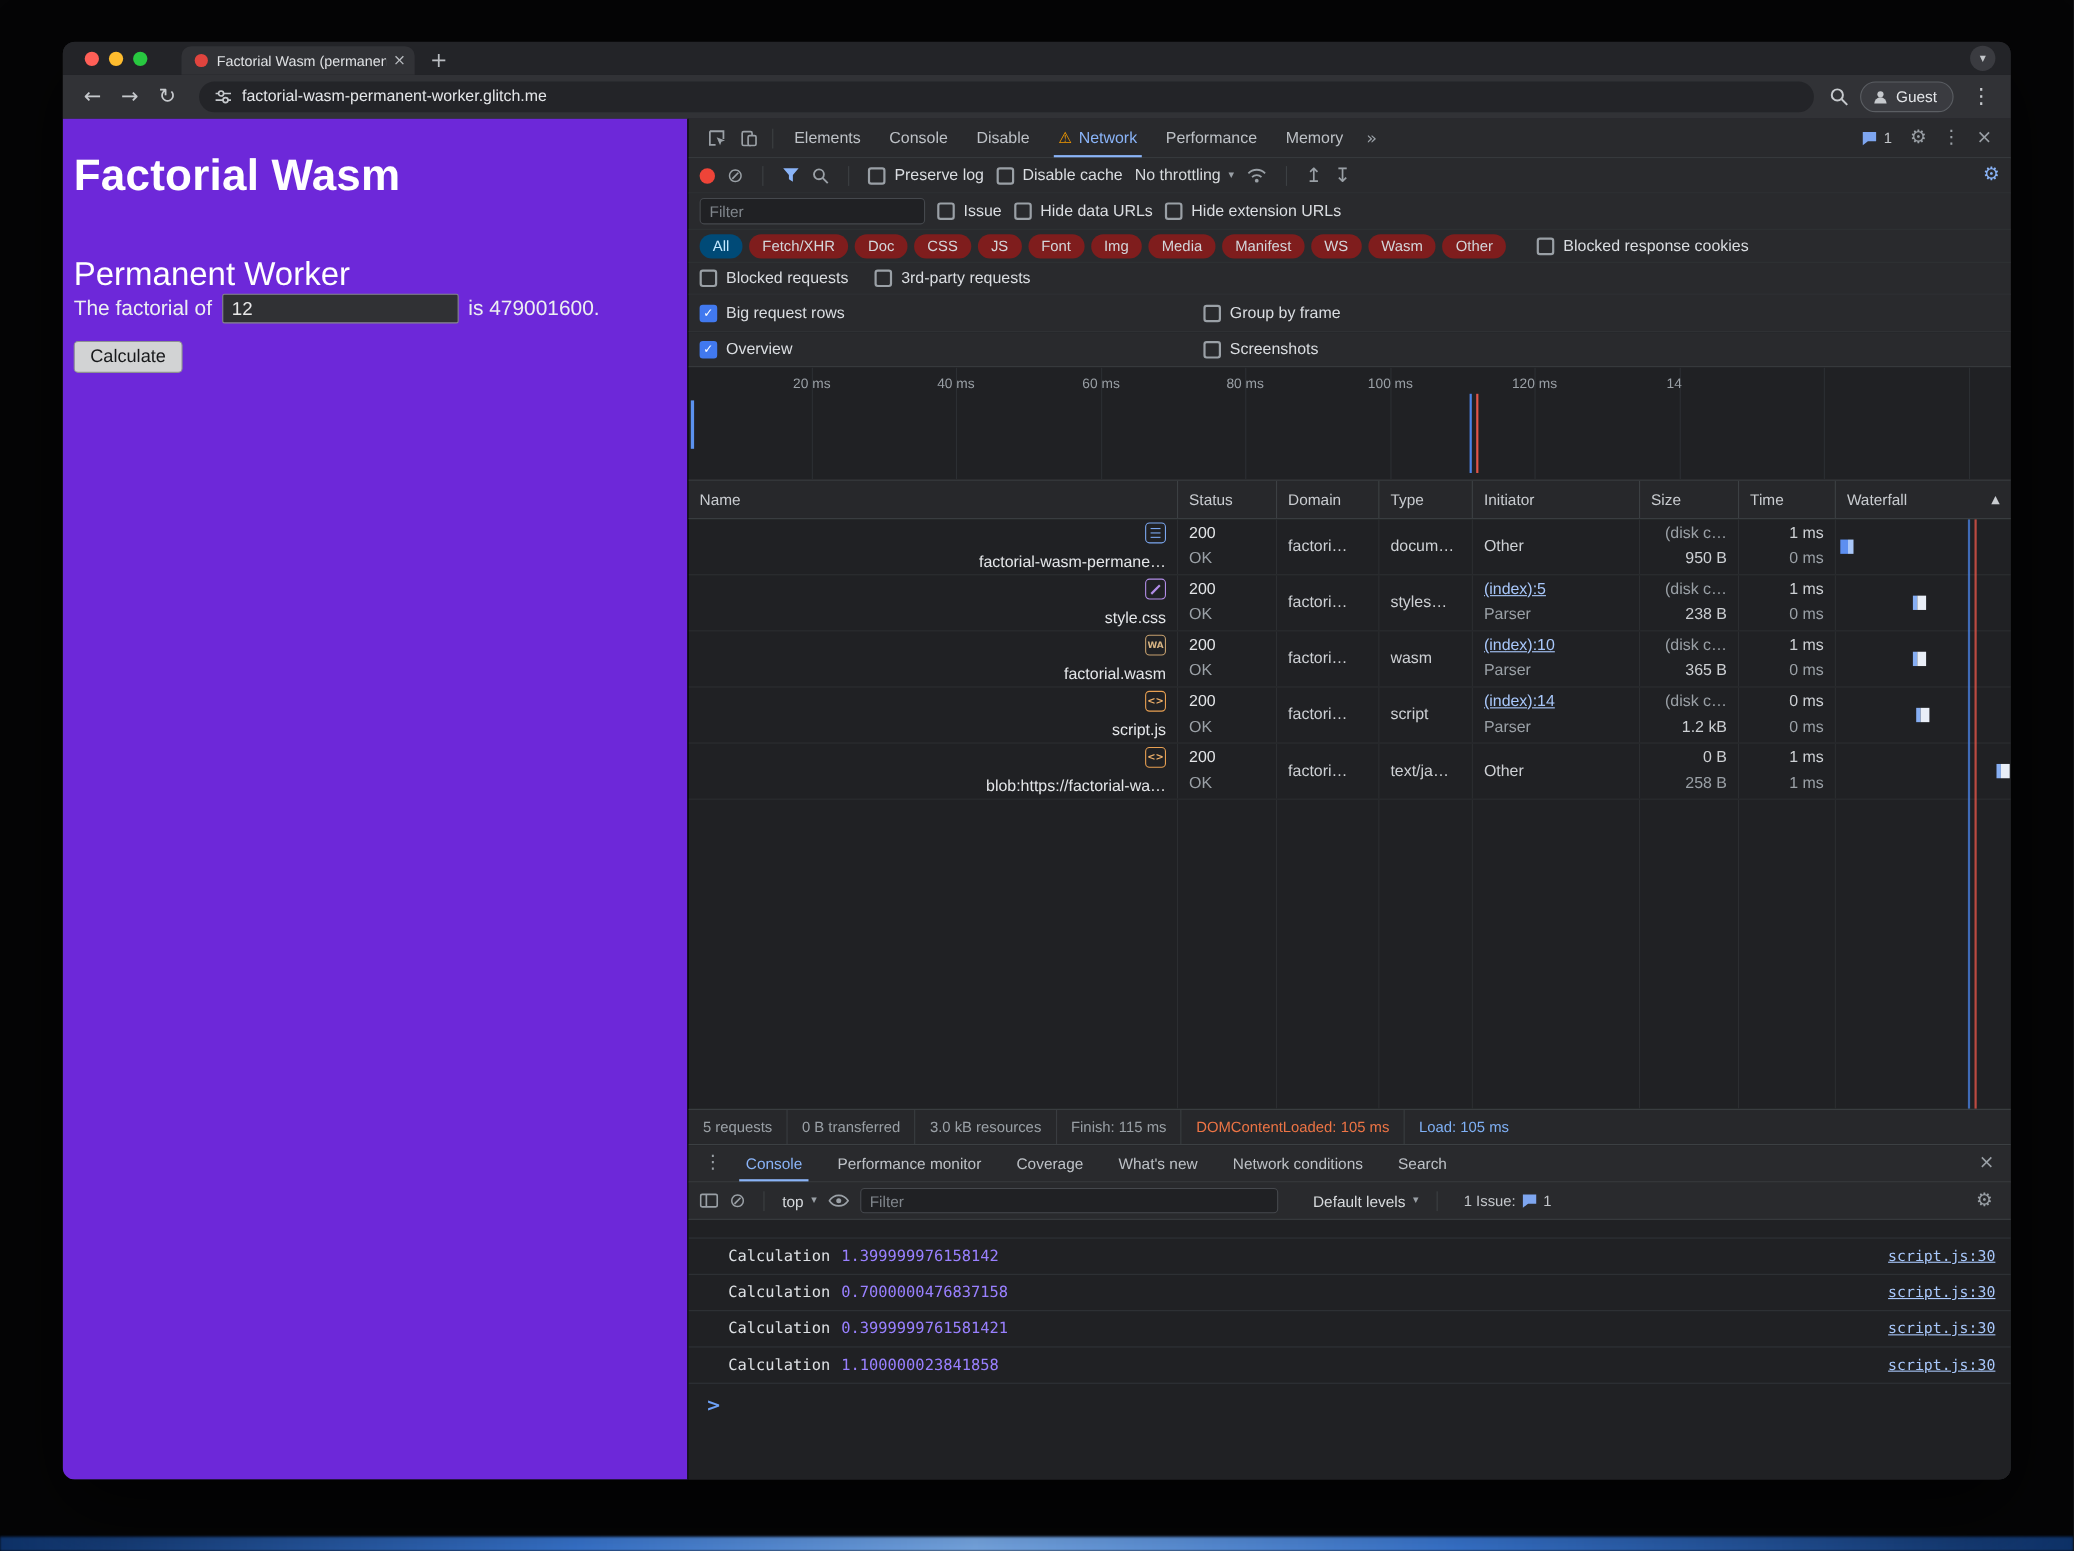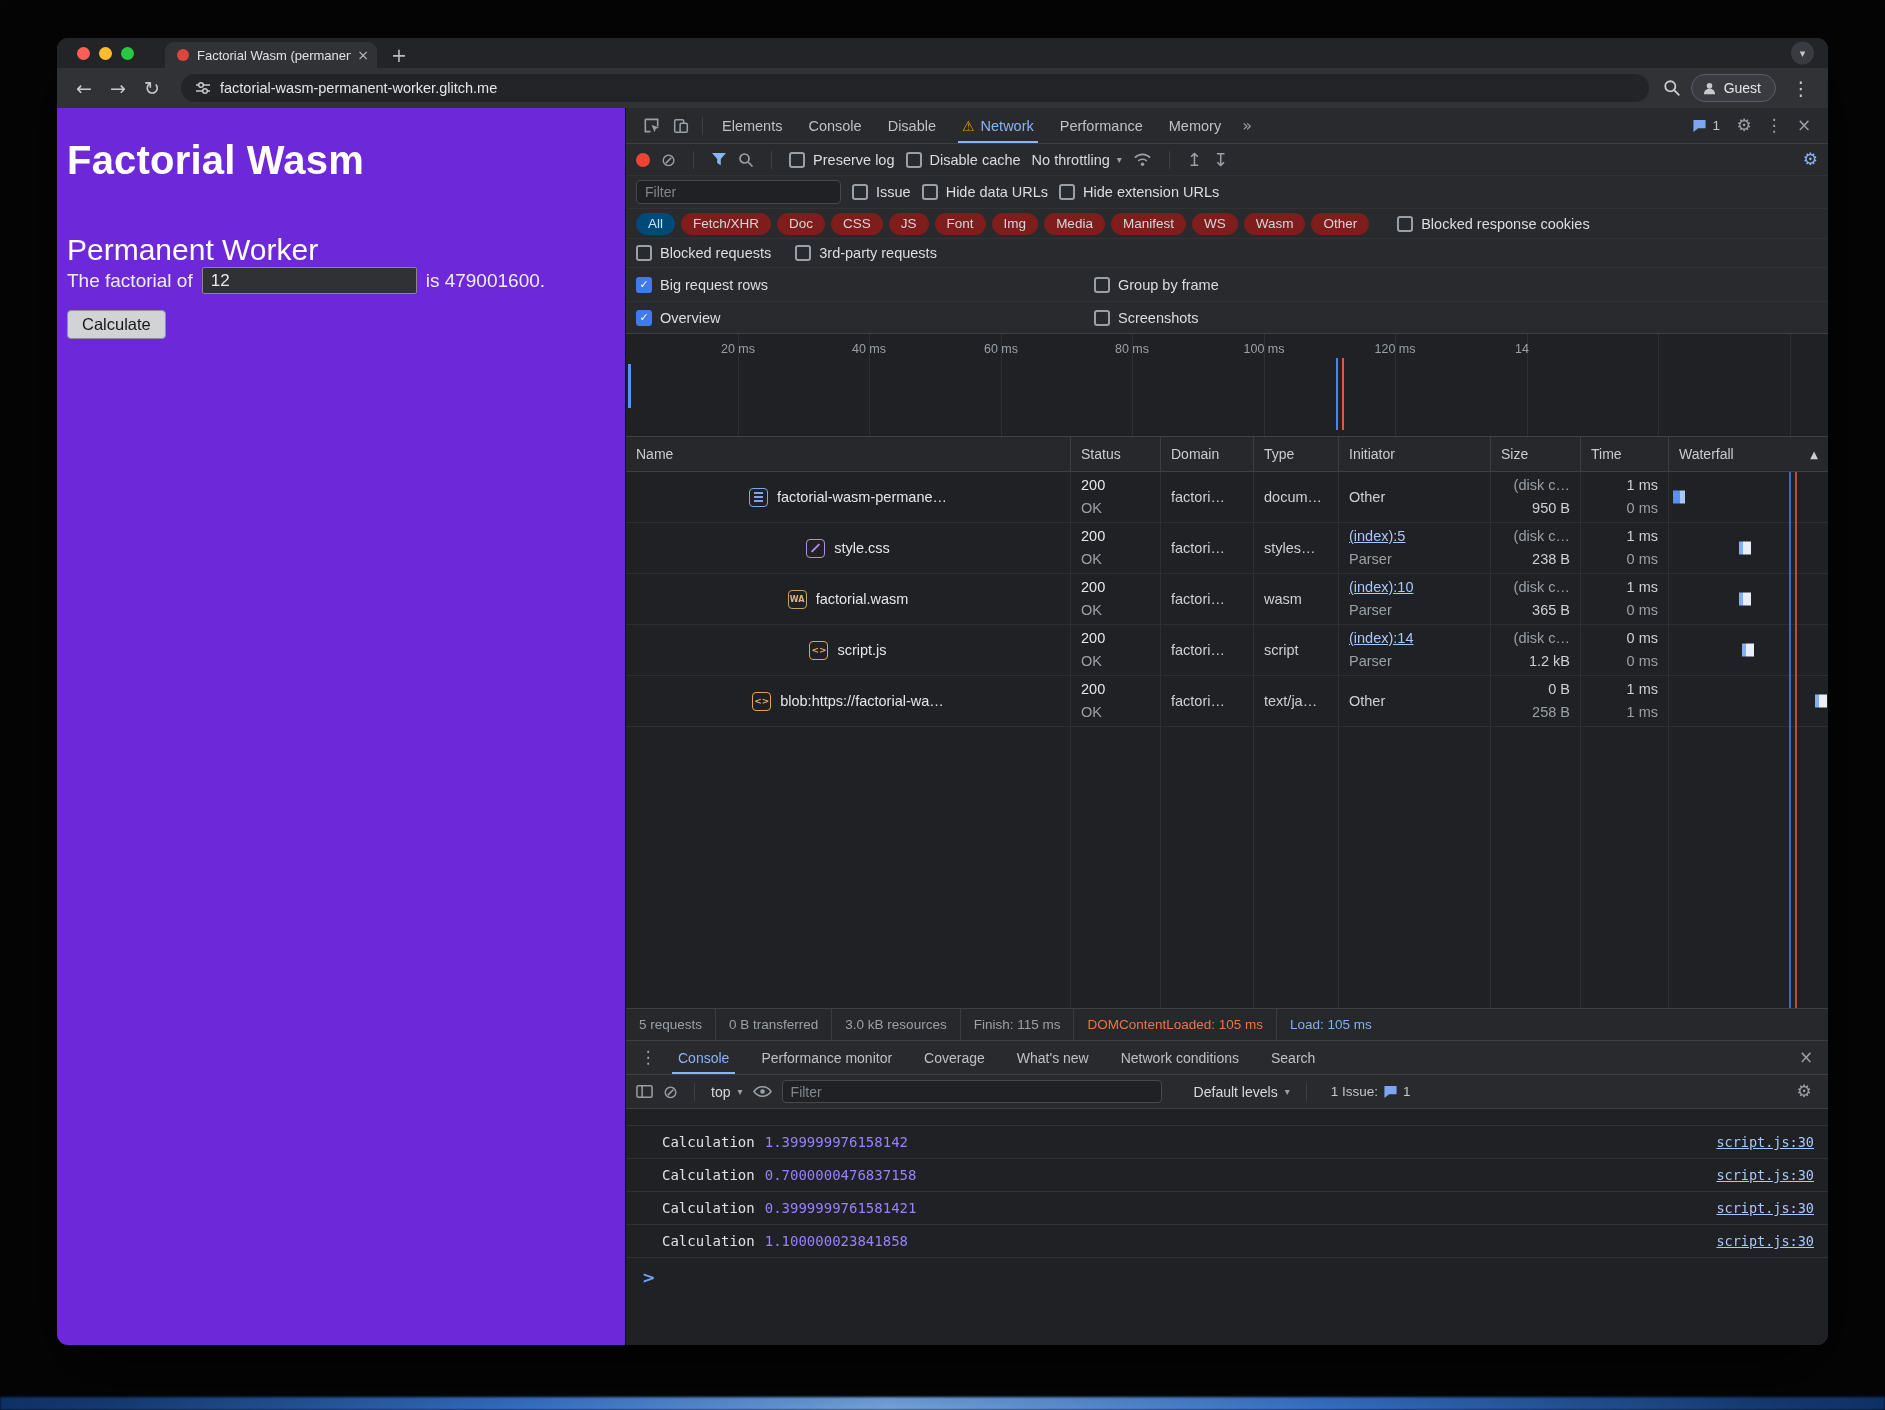--- a/index.html
+++ b/index.html
@@ -126,21 +126,21 @@
   .grid-cols{display:grid;grid-template-columns:445px 90px 93px 85px 152px 90px 88px minmax(0,1fr);}
   .tbl-header{height:35px;background:#27282b;border-bottom:1px solid #3c4043;flex:none;}
   .th{display:flex;align-items:center;padding:0 10px;font-size:14px;color:#c9ccd0;
     border-right:1px solid #3c4043;overflow:hidden;white-space:nowrap;}
   .th:last-child{border-right:none;}
   .sort{margin-left:auto;font-size:10px;color:#c9ccd0;}
   .tbl-body{flex:1;position:relative;overflow:hidden;display:flex;flex-direction:column;min-height:0;}
   .req-row{height:51px;border-bottom:1px solid #2c2e31;flex:none;}
   .td{border-right:1px solid #2c2e31;padding:2px 10px;overflow:hidden;display:flex;flex-direction:column;
     justify-content:center;font-size:14.5px;min-width:0;}
-  .td.name{flex-direction:row;align-items:center;gap:9px;color:#e4e6e9;white-space:nowrap;}
+  .td.name{flex-direction:column;align-items:flex-end;gap:9px;color:#e4e6e9;white-space:nowrap;}
   .td.waterfall{border-right:none;position:relative;}
   .l1{color:#cdd0d4;line-height:23px;white-space:nowrap;overflow:hidden;}
   .l2{color:#9aa0a6;line-height:23px;white-space:nowrap;overflow:hidden;}
   .status .l1{color:#e4e6e9;}
   .size .l1,.size .l2,.time .l1,.time .l2{text-align:right;}
   .link{color:var(--c-link,#a8c7fa);text-decoration:underline;}
   .fic{width:19px;height:19px;border-radius:4px;flex:none;display:flex;flex-direction:column;
     align-items:center;justify-content:center;font-size:8px;font-weight:bold;}
   .fic.doc{border:1.5px solid #7ba7f0;color:#7ba7f0;}
   .fic.doc i{display:block;width:9px;height:1.5px;background:#7ba7f0;margin:1.3px 0;}

